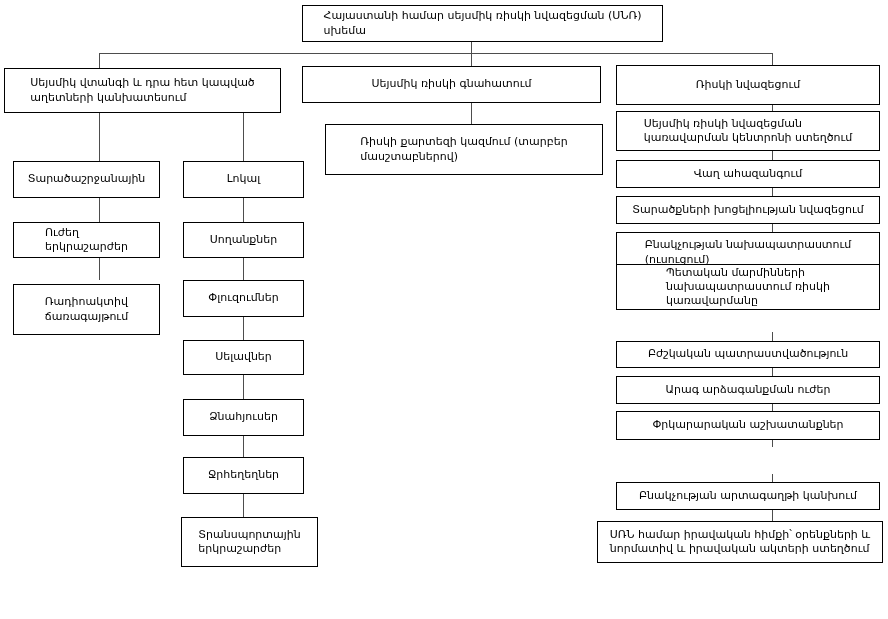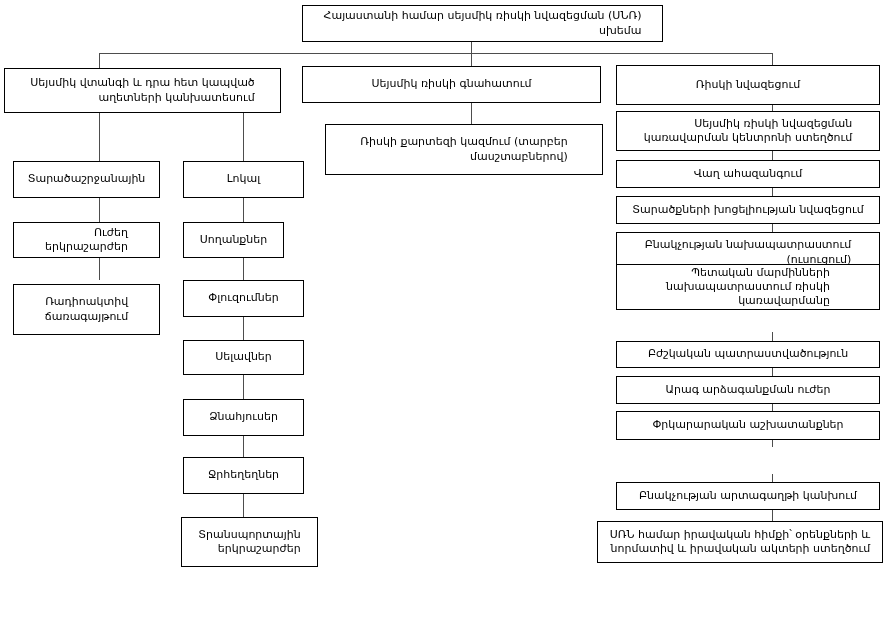--- a/index.html
+++ b/index.html
@@ -13,21 +13,21 @@
     overflow: hidden;
   }
   .node {
     position: absolute;
     box-sizing: border-box;
     border: 1px solid #000000;
     background: #ffffff;
     display: flex;
     align-items: center;
     justify-content: center;
-    text-align: right;
+    text-align: left;
     white-space: pre-line;
     font-size: 11px;
     line-height: 1.3;
     padding: 1px 4px;
     z-index: 2;
   }
   .lv { position: absolute; width: 1px; background: #4d4d4d; z-index: 1; }
   .lh { position: absolute; height: 1px; background: #4d4d4d; z-index: 1; }
 </style>
 </head>
@@ -72,21 +72,21 @@
   <div class="node" style="left:302px;top:66px;width:299px;height:37px">Սեյսմիկ ռիսկի գնահատում</div>
   <div class="node" style="left:616px;top:65px;width:264px;height:40px">Ռիսկի նվազեցում</div>
 
   <div class="node" style="left:13px;top:161px;width:147px;height:37px">Տարածաշրջանային</div>
   <div class="node" style="left:13px;top:222px;width:147px;height:36px">Ուժեղ
 երկրաշարժեր</div>
   <div class="node" style="left:13px;top:284px;width:147px;height:51px">Ռադիոակտիվ
 ճառագայթում</div>
 
   <div class="node" style="left:183px;top:161px;width:121px;height:37px">Լոկալ</div>
-  <div class="node" style="left:183px;top:222px;width:101px;height:36px">Սողանքներ</div>
+  <div class="node" style="left:183px;top:222px;width:121px;height:36px">Սողանքներ</div>
   <div class="node" style="left:183px;top:280px;width:121px;height:37px">Փլուզումներ</div>
   <div class="node" style="left:183px;top:340px;width:121px;height:35px">Սելավներ</div>
   <div class="node" style="left:183px;top:399px;width:121px;height:37px">Ձնահյուսեր</div>
   <div class="node" style="left:183px;top:457px;width:121px;height:37px">Ջրհեղեղներ</div>
   <div class="node" style="left:181px;top:517px;width:137px;height:50px">Տրանսպորտային
 երկրաշարժեր</div>
 
   <div class="node" style="left:325px;top:124px;width:278px;height:51px">Ռիսկի քարտեզի կազմում (տարբեր
 մասշտաբներով)</div>
 

